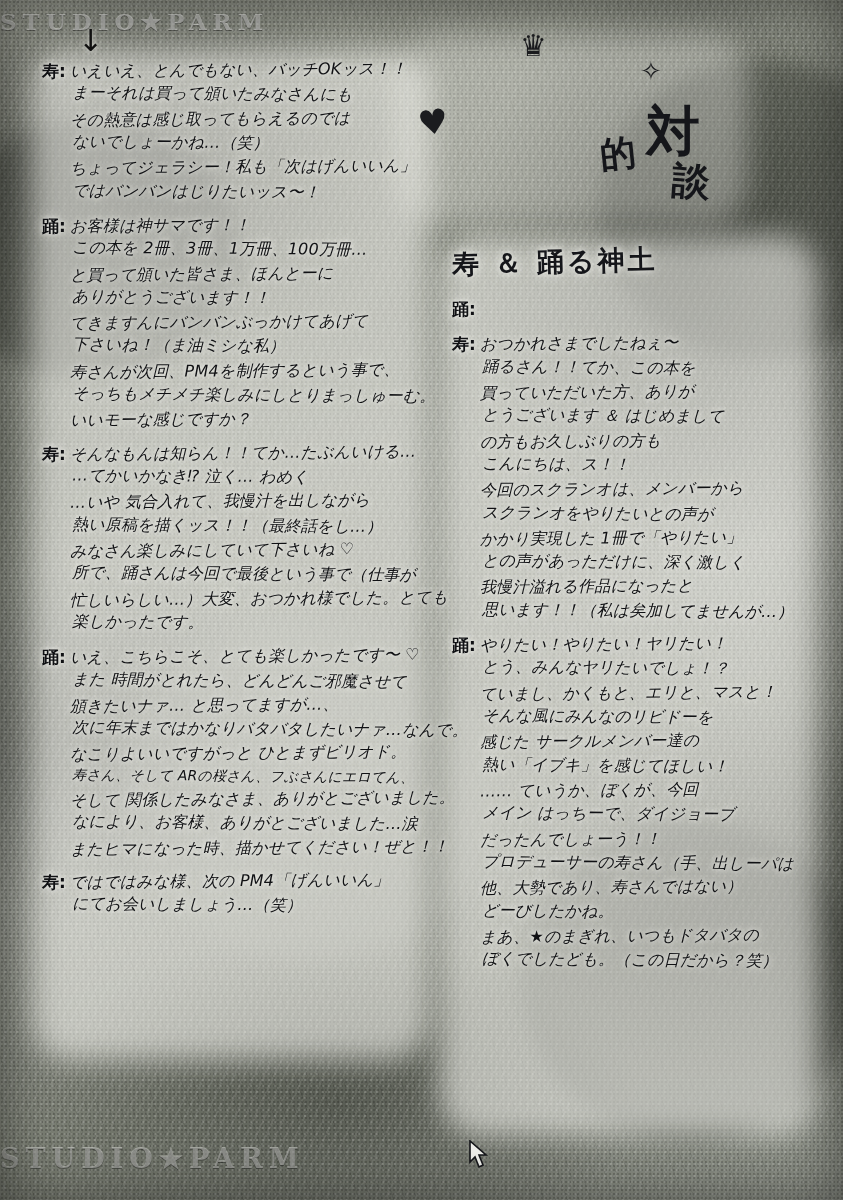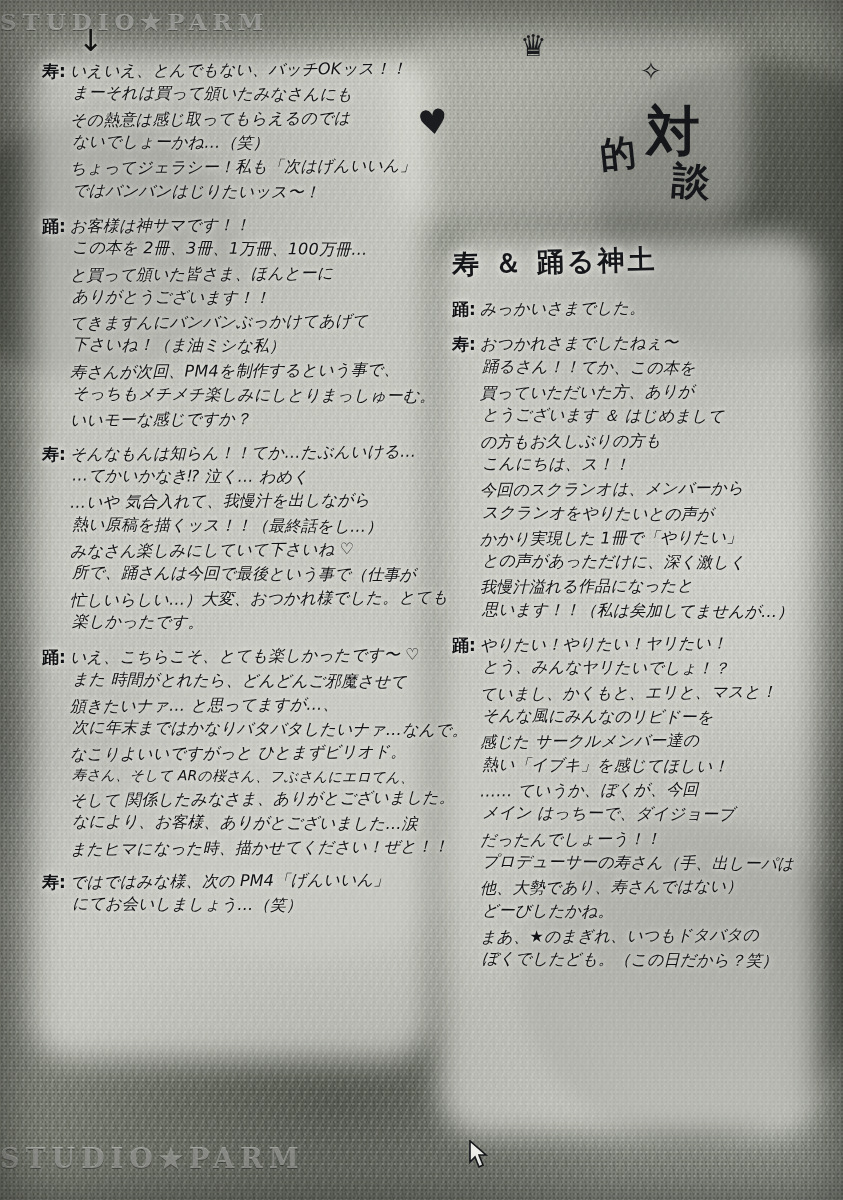--- a/index.html
+++ b/index.html
@@ -312,23 +312,20 @@
         <div class="lines">
           <div class="line">ではではみな様、次の PM4「げんいいん」</div>
           <div class="line">にてお会いしましょう…（笑）</div>
         </div>
       </div>
     </div>
 
   <div class="col" id="col-right">
       <div class="turn">
         <div class="speaker">踊:</div>
-        <div class="lines">
-          <div class="line">みっかいさまでした。</div>
-        </div>
       </div>
       <div class="turn">
         <div class="speaker">寿:</div>
         <div class="lines">
           <div class="line">おつかれさまでしたねぇ〜</div>
           <div class="line">踊るさん！！てか、この本を</div>
           <div class="line">買っていただいた方、ありが</div>
           <div class="line">とうございます ＆ はじめまして</div>
           <div class="line">の方もお久しぶりの方も</div>
           <div class="line">こんにちは、ス！！</div>

